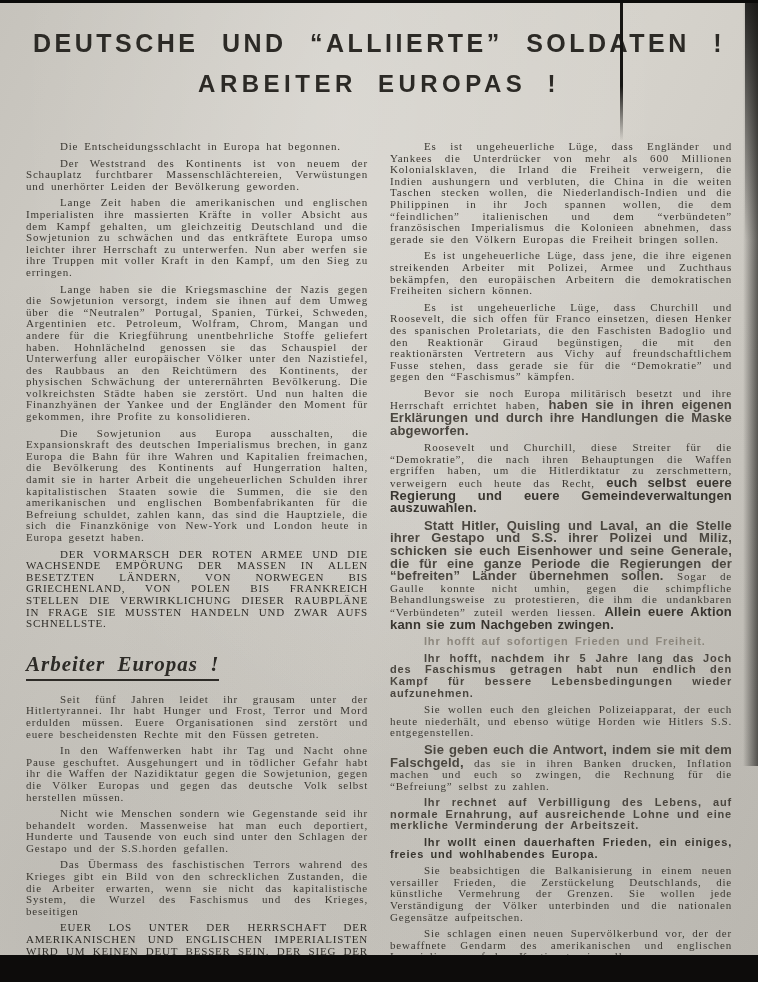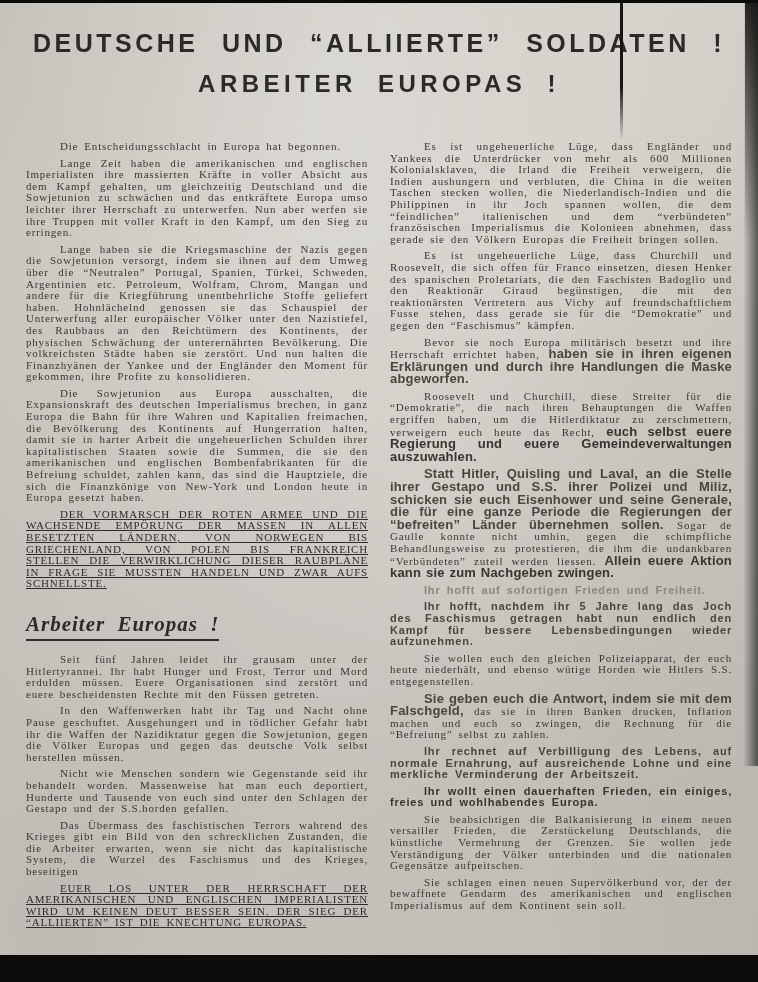--- a/index.html
+++ b/index.html
@@ -21,21 +21,21 @@
         background:linear-gradient(to bottom,#161513 60%, rgba(22,21,19,0));}
   .masthead{padding-top:29px;text-align:center;}
   .title1{font-family:"Liberation Sans",sans-serif;font-weight:700;font-size:25px;
         letter-spacing:3.5px;word-spacing:13px;color:#2c2a26;line-height:28px;}
   .title2{font-family:"Liberation Sans",sans-serif;font-weight:700;font-size:24px;
         letter-spacing:4.5px;word-spacing:10px;color:#2c2a26;line-height:28px;margin-top:13px;}
   .content{position:absolute;top:141px;left:26px;right:26px;bottom:30px;display:flex;gap:22px;justify-content:center;}
   .col{flex:1;min-width:0;}
   p.p{margin:0 0 5px 0;font-size:11px;line-height:11.6px;text-align:justify;
         text-indent:34px;letter-spacing:0.8px;word-spacing:2.5px;}
-  .caps{letter-spacing:1.4px;word-spacing:2px;color:#2f2d28;margin:7px 0 7px 0;text-decoration:underline;}
+  .caps{letter-spacing:1.4px;word-spacing:2px;color:#2f2d28;margin:7px 0 7px 0;}
   .subhead{font-size:11.5px;letter-spacing:2.6px;color:#2f2d28;margin:10px 0 8px 0;
         text-indent:34px;font-weight:400;}
   .script-head{display:inline-block;font-style:italic;font-weight:700;font-size:21px;
         letter-spacing:1px;word-spacing:6px;color:#2d2b27;border-bottom:2.5px solid #2d2b27;
         padding-bottom:2px;margin:17px 0 13px 0;}
   .head-wrap{margin:0;}
   .sans{font-family:"Liberation Sans",sans-serif;font-weight:700;font-size:13px;
         color:#4a463f;letter-spacing:0.2px;word-spacing:1px;}
   .sans-b{font-family:"Liberation Sans",sans-serif;font-weight:700;font-size:13px;
         color:#38352f;letter-spacing:0.2px;word-spacing:1px;}
@@ -47,34 +47,36 @@
 
 <div class="page">
   <div class="masthead">
     <div class="title1">DEUTSCHE UND “ALLIIERTE” SOLDATEN !</div>
     <div class="title2">ARBEITER EUROPAS !</div>
   </div>
 
   <div class="content">
     <div class="col">
       <p class="p">Die Entscheidungsschlacht in Europa hat begonnen.</p>
+      <p class="p">Der Weststrand des Kontinents ist von neuem der Schauplatz furchtbarer Massenschlächtereien, Verwüstungen und unerhörter Leiden der Bevölkerung geworden.</p>
       <p class="p">Lange Zeit haben die amerikanischen und englischen Imperialisten ihre massierten Kräfte in voller Absicht aus dem Kampf gehalten, um gleichzeitig Deutschland und die Sowjetunion zu schwächen und das entkräftete Europa umso leichter ihrer Herrschaft zu unterwerfen. Nun aber werfen sie ihre Truppen mit voller Kraft in den Kampf, um den Sieg zu erringen.</p>
       <p class="p">Lange haben sie die Kriegsmaschine der Nazis gegen die Sowjetunion versorgt, indem sie ihnen auf dem Umweg über die “Neutralen” Portugal, Spanien, Türkei, Schweden, Argentinien etc. Petroleum, Wolfram, Chrom, Mangan und andere für die Kriegführung unentbehrliche Stoffe geliefert haben. Hohnlächelnd genossen sie das Schauspiel der Unterwerfung aller europäischer Völker unter den Nazistiefel, des Raubbaus an den Reichtümern des Kontinents, der physischen Schwächung der unterernährten Bevölkerung. Die volkreichsten Städte haben sie zerstört. Und nun halten die Finanzhyänen der Yankee und der Engländer den Moment für gekommen, ihre Profite zu konsolidieren.</p>
       <p class="p">Die Sowjetunion aus Europa ausschalten, die Expansionskraft des deutschen Imperialismus brechen, in ganz Europa die Bahn für ihre Wahren und Kapitalien freimachen, die Bevölkerung des Kontinents auf Hungerration halten, damit sie in harter Arbeit die ungeheuerlichen Schulden ihrer kapitalistischen Staaten sowie die Summen, die sie den amerikanischen und englischen Bombenfabrikanten für die Befreiung schuldet, zahlen kann, das sind die Hauptziele, die sich die Finanzkönige von New-York und London heute in Europa gesetzt haben.</p>
       <p class="p caps">DER VORMARSCH DER ROTEN ARMEE UND DIE WACHSENDE EMPÖRUNG DER MASSEN IN ALLEN BESETZTEN LÄNDERN, VON NORWEGEN BIS GRIECHENLAND, VON POLEN BIS FRANKREICH STELLEN DIE VERWIRKLICHUNG DIESER RAUBPLÄNE IN FRAGE SIE MUSSTEN HANDELN UND ZWAR AUFS SCHNELLSTE.</p>
       <p class="head-wrap"><span class="script-head">Arbeiter Europas !</span></p>
       <p class="p">Seit fünf Jahren leidet ihr grausam unter der Hitlertyrannei. Ihr habt Hunger und Frost, Terror und Mord erdulden müssen. Euere Organisationen sind zerstört und euere bescheidensten Rechte mit den Füssen getreten.</p>
       <p class="p">In den Waffenwerken habt ihr Tag und Nacht ohne Pause geschuftet. Ausgehungert und in tödlicher Gefahr habt ihr die Waffen der Nazidiktatur gegen die Sowjetunion, gegen die Völker Europas und gegen das deutsche Volk selbst herstellen müssen.</p>
       <p class="p">Nicht wie Menschen sondern wie Gegenstande seid ihr behandelt worden. Massenweise hat man euch deportiert, Hunderte und Tausende von euch sind unter den Schlagen der Gestapo und der S.S.horden gefallen.</p>
       <p class="p">Das Übermass des faschistischen Terrors wahrend des Krieges gibt ein Bild von den schrecklichen Zustanden, die die Arbeiter erwarten, wenn sie nicht das kapitalistische System, die Wurzel des Faschismus und des Krieges, beseitigen</p>
       <p class="p caps">EUER LOS UNTER DER HERRSCHAFT DER AMERIKANISCHEN UND ENGLISCHEN IMPERIALISTEN WIRD UM KEINEN DEUT BESSER SEIN. DER SIEG DER “ALLIIERTEN” IST DIE KNECHTUNG EUROPAS.</p>
     </div>
 
     <div class="col">
       <p class="p">Es ist ungeheuerliche Lüge, dass Engländer und Yankees die Unterdrücker von mehr als 600 Millionen Kolonialsklaven, die Irland die Freiheit verweigern, die Indien aushungern und verbluten, die China in die weiten Taschen stecken wollen, die Niederlandisch-Indien und die Philippinen in ihr Joch spannen wollen, die dem “feindlichen” italienischen und dem “verbündeten” französischen Imperialismus die Kolonieen abnehmen, dass gerade sie den Völkern Europas die Freiheit bringen sollen.</p>
+      <p class="p">Es ist ungeheuerliche Lüge, dass jene, die ihre eigenen streikenden Arbeiter mit Polizei, Armee und Zuchthaus bekämpfen, den europäischen Arbeitern die demokratischen Freiheiten sichern können.</p>
       <p class="p">Es ist ungeheuerliche Lüge, dass Churchill und Roosevelt, die sich offen für Franco einsetzen, diesen Henker des spanischen Proletariats, die den Faschisten Badoglio und den Reaktionär Giraud begünstigen, die mit den reaktionärsten Vertretern aus Vichy auf freundschaftlichem Fusse stehen, dass gerade sie für die “Demokratie” und gegen den “Faschismus” kämpfen.</p>
       <p class="p"><span>Bevor sie noch Europa militärisch besetzt und ihre Herrschaft errichtet haben,</span> <span class="sans">haben sie in ihren eigenen Erklärungen und durch ihre Handlungen die Maske abgeworfen.</span></p>
       <p class="p"><span>Roosevelt und Churchill, diese Streiter für die “Demokratie”, die nach ihren Behauptungen die Waffen ergriffen haben, um die Hitlerdiktatur zu zerschmettern, verweigern euch heute das Recht,</span> <span class="sans-b">euch selbst euere Regierung und euere Gemeindeverwaltungen auszuwahlen.</span></p>
       <p class="p"><span class="sans">Statt Hitler, Quisling und Laval, an die Stelle ihrer Gestapo und S.S. ihrer Polizei und Miliz, schicken sie euch Eisenhower und seine Generale, die für eine ganze Periode die Regierungen der “befreiten” Länder übernehmen sollen.</span> <span>Sogar de Gaulle konnte nicht umhin, gegen die schimpfliche Behandlungsweise zu protestieren, die ihm die undankbaren “Verbündeten” zuteil werden liessen.</span> <span class="sans-b">Allein euere Aktion kann sie zum Nachgeben zwingen.</span></p>
       <p class="p faded">Ihr hofft auf sofortigen Frieden und Freiheit.</p>
       <p class="p sans">Ihr hofft, nachdem ihr 5 Jahre lang das Joch des Faschismus getragen habt nun endlich den Kampf für bessere Lebensbedingungen wieder aufzunehmen.</p>
       <p class="p">Sie wollen euch den gleichen Polizeiapparat, der euch heute niederhält, und ebenso wütige Horden wie Hitlers S.S. entgegenstellen.</p>
       <p class="p"><span class="sans">Sie geben euch die Antwort, indem sie mit dem Falschgeld,</span> <span>das sie in ihren Banken drucken, Inflation machen und euch so zwingen, die Rechnung für die “Befreiung” selbst zu zahlen.</span></p>
       <p class="p sans">Ihr rechnet auf Verbilligung des Lebens, auf normale Ernahrung, auf ausreichende Lohne und eine merkliche Verminderung der Arbeitszeit.</p>
       <p class="p sans-b">Ihr wollt einen dauerhaften Frieden, ein einiges, freies und wohlhabendes Europa.</p>

